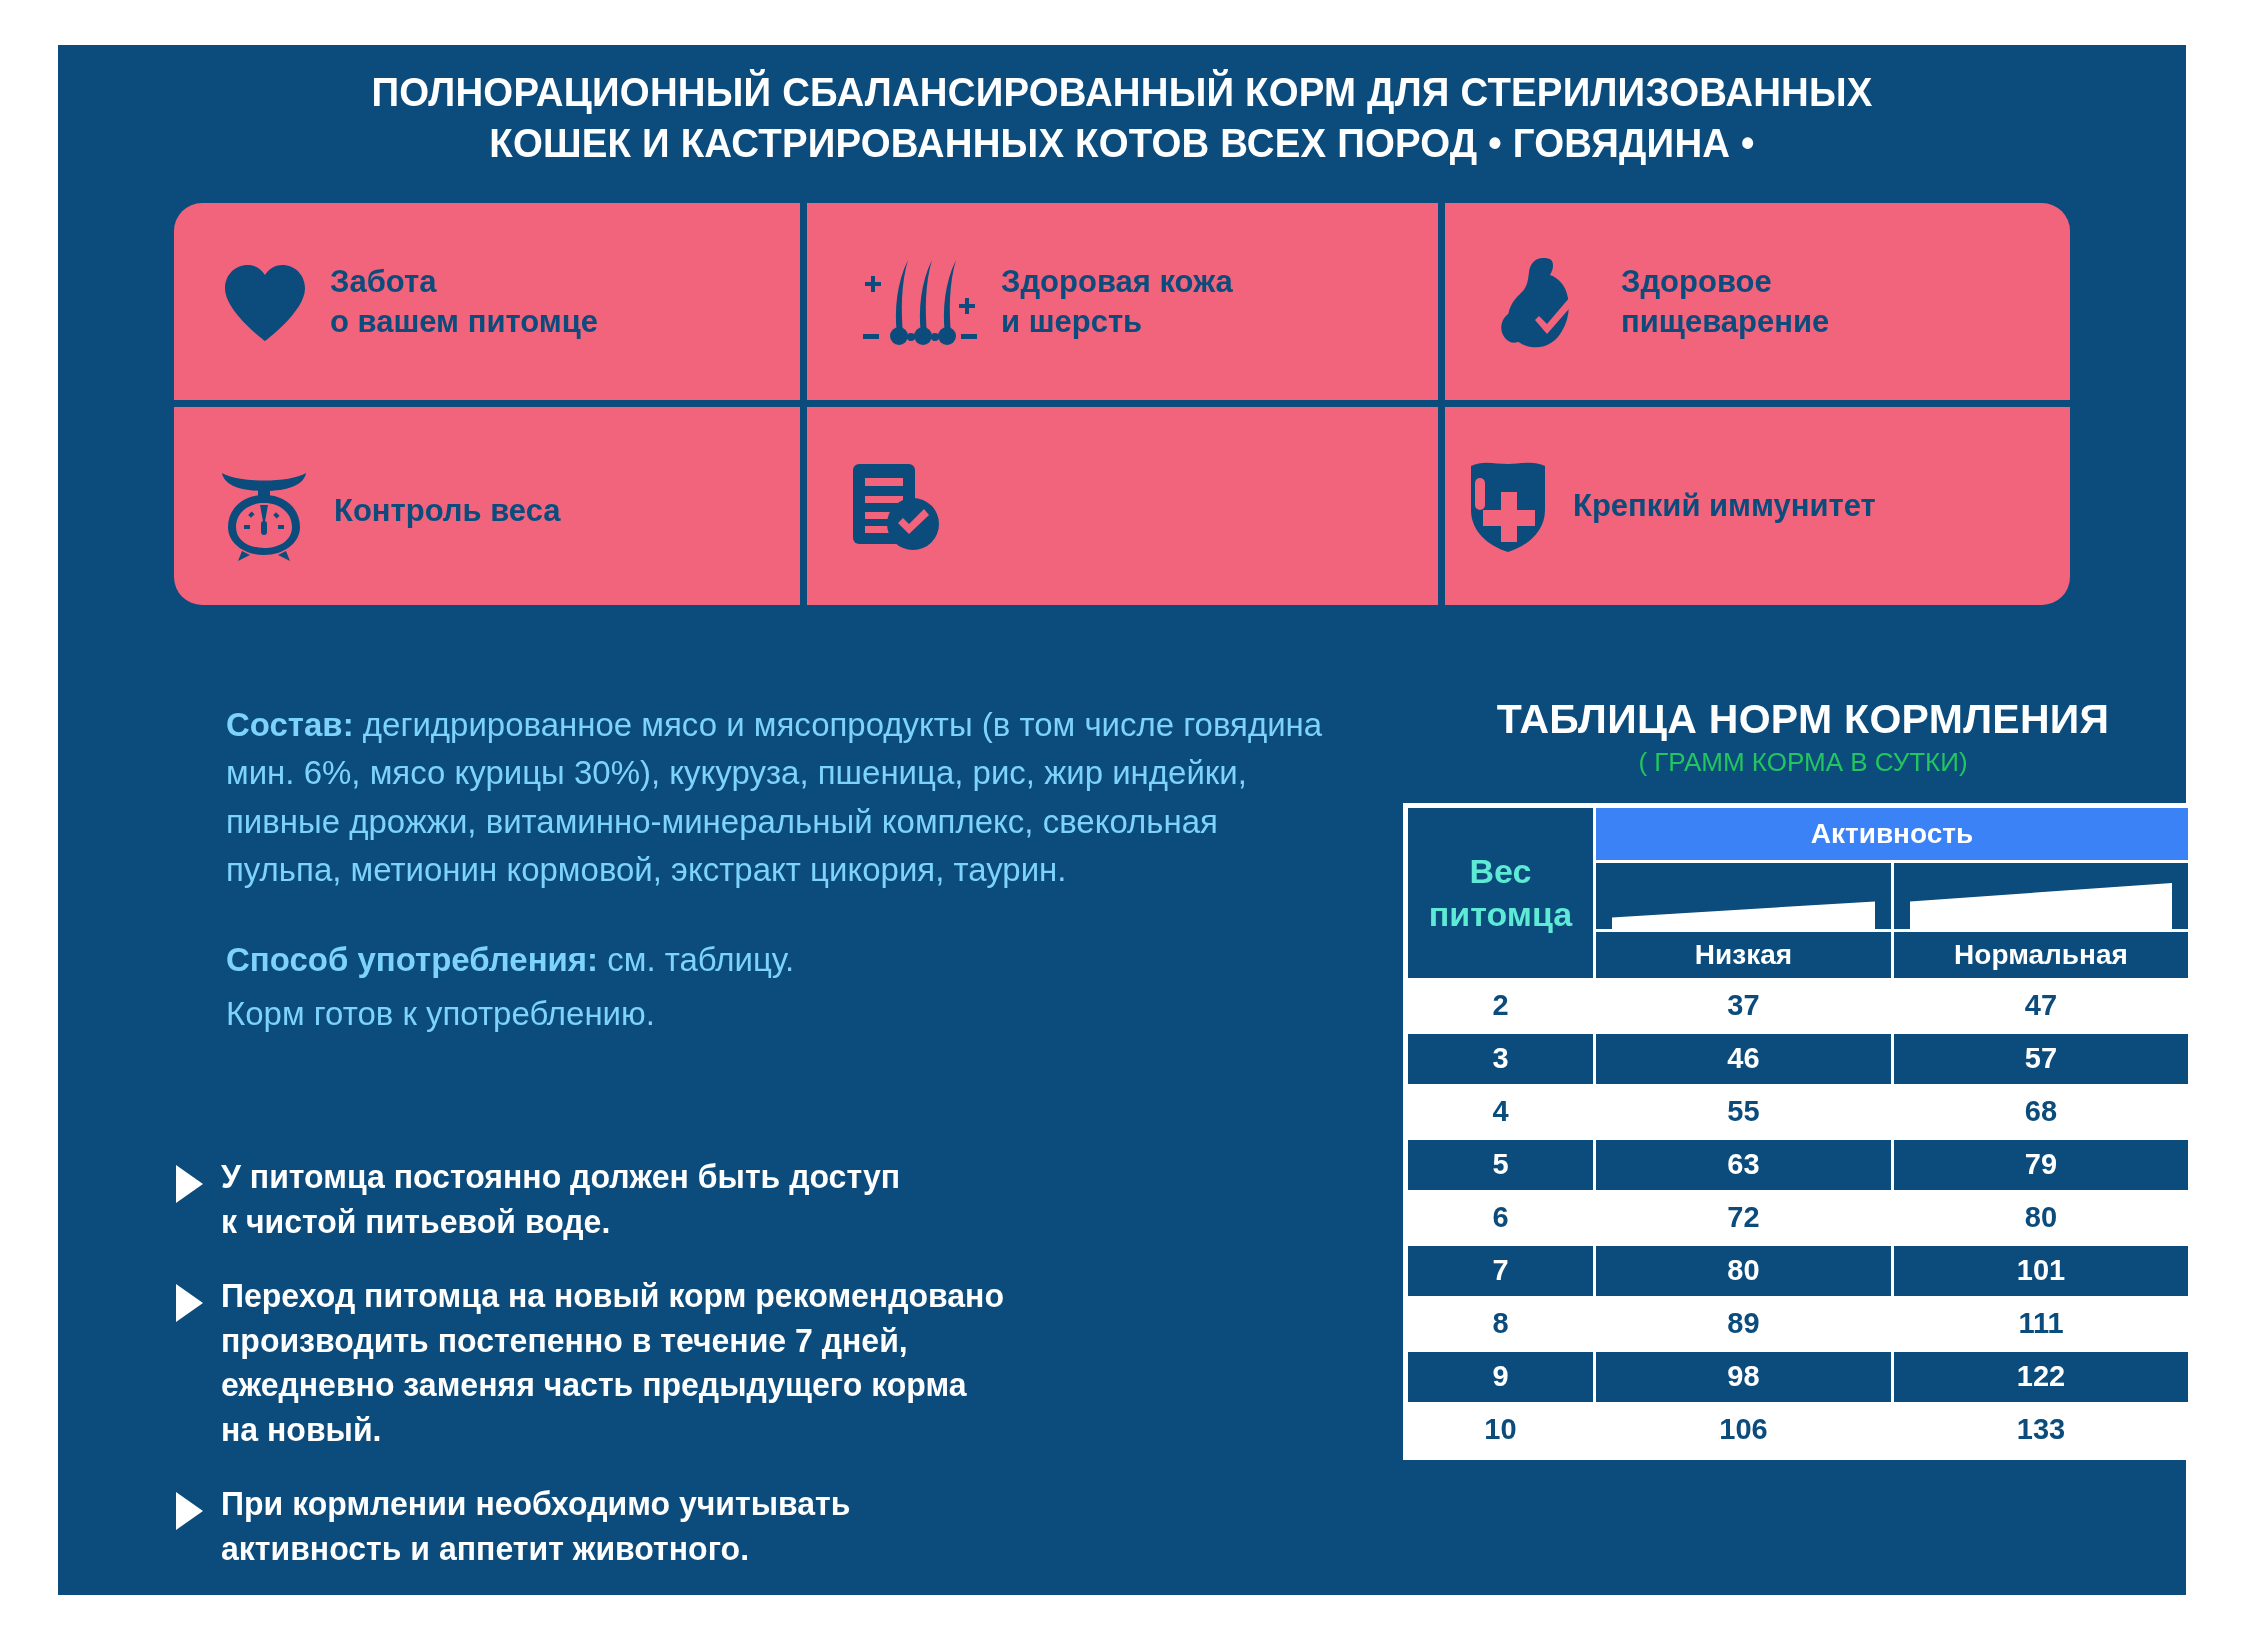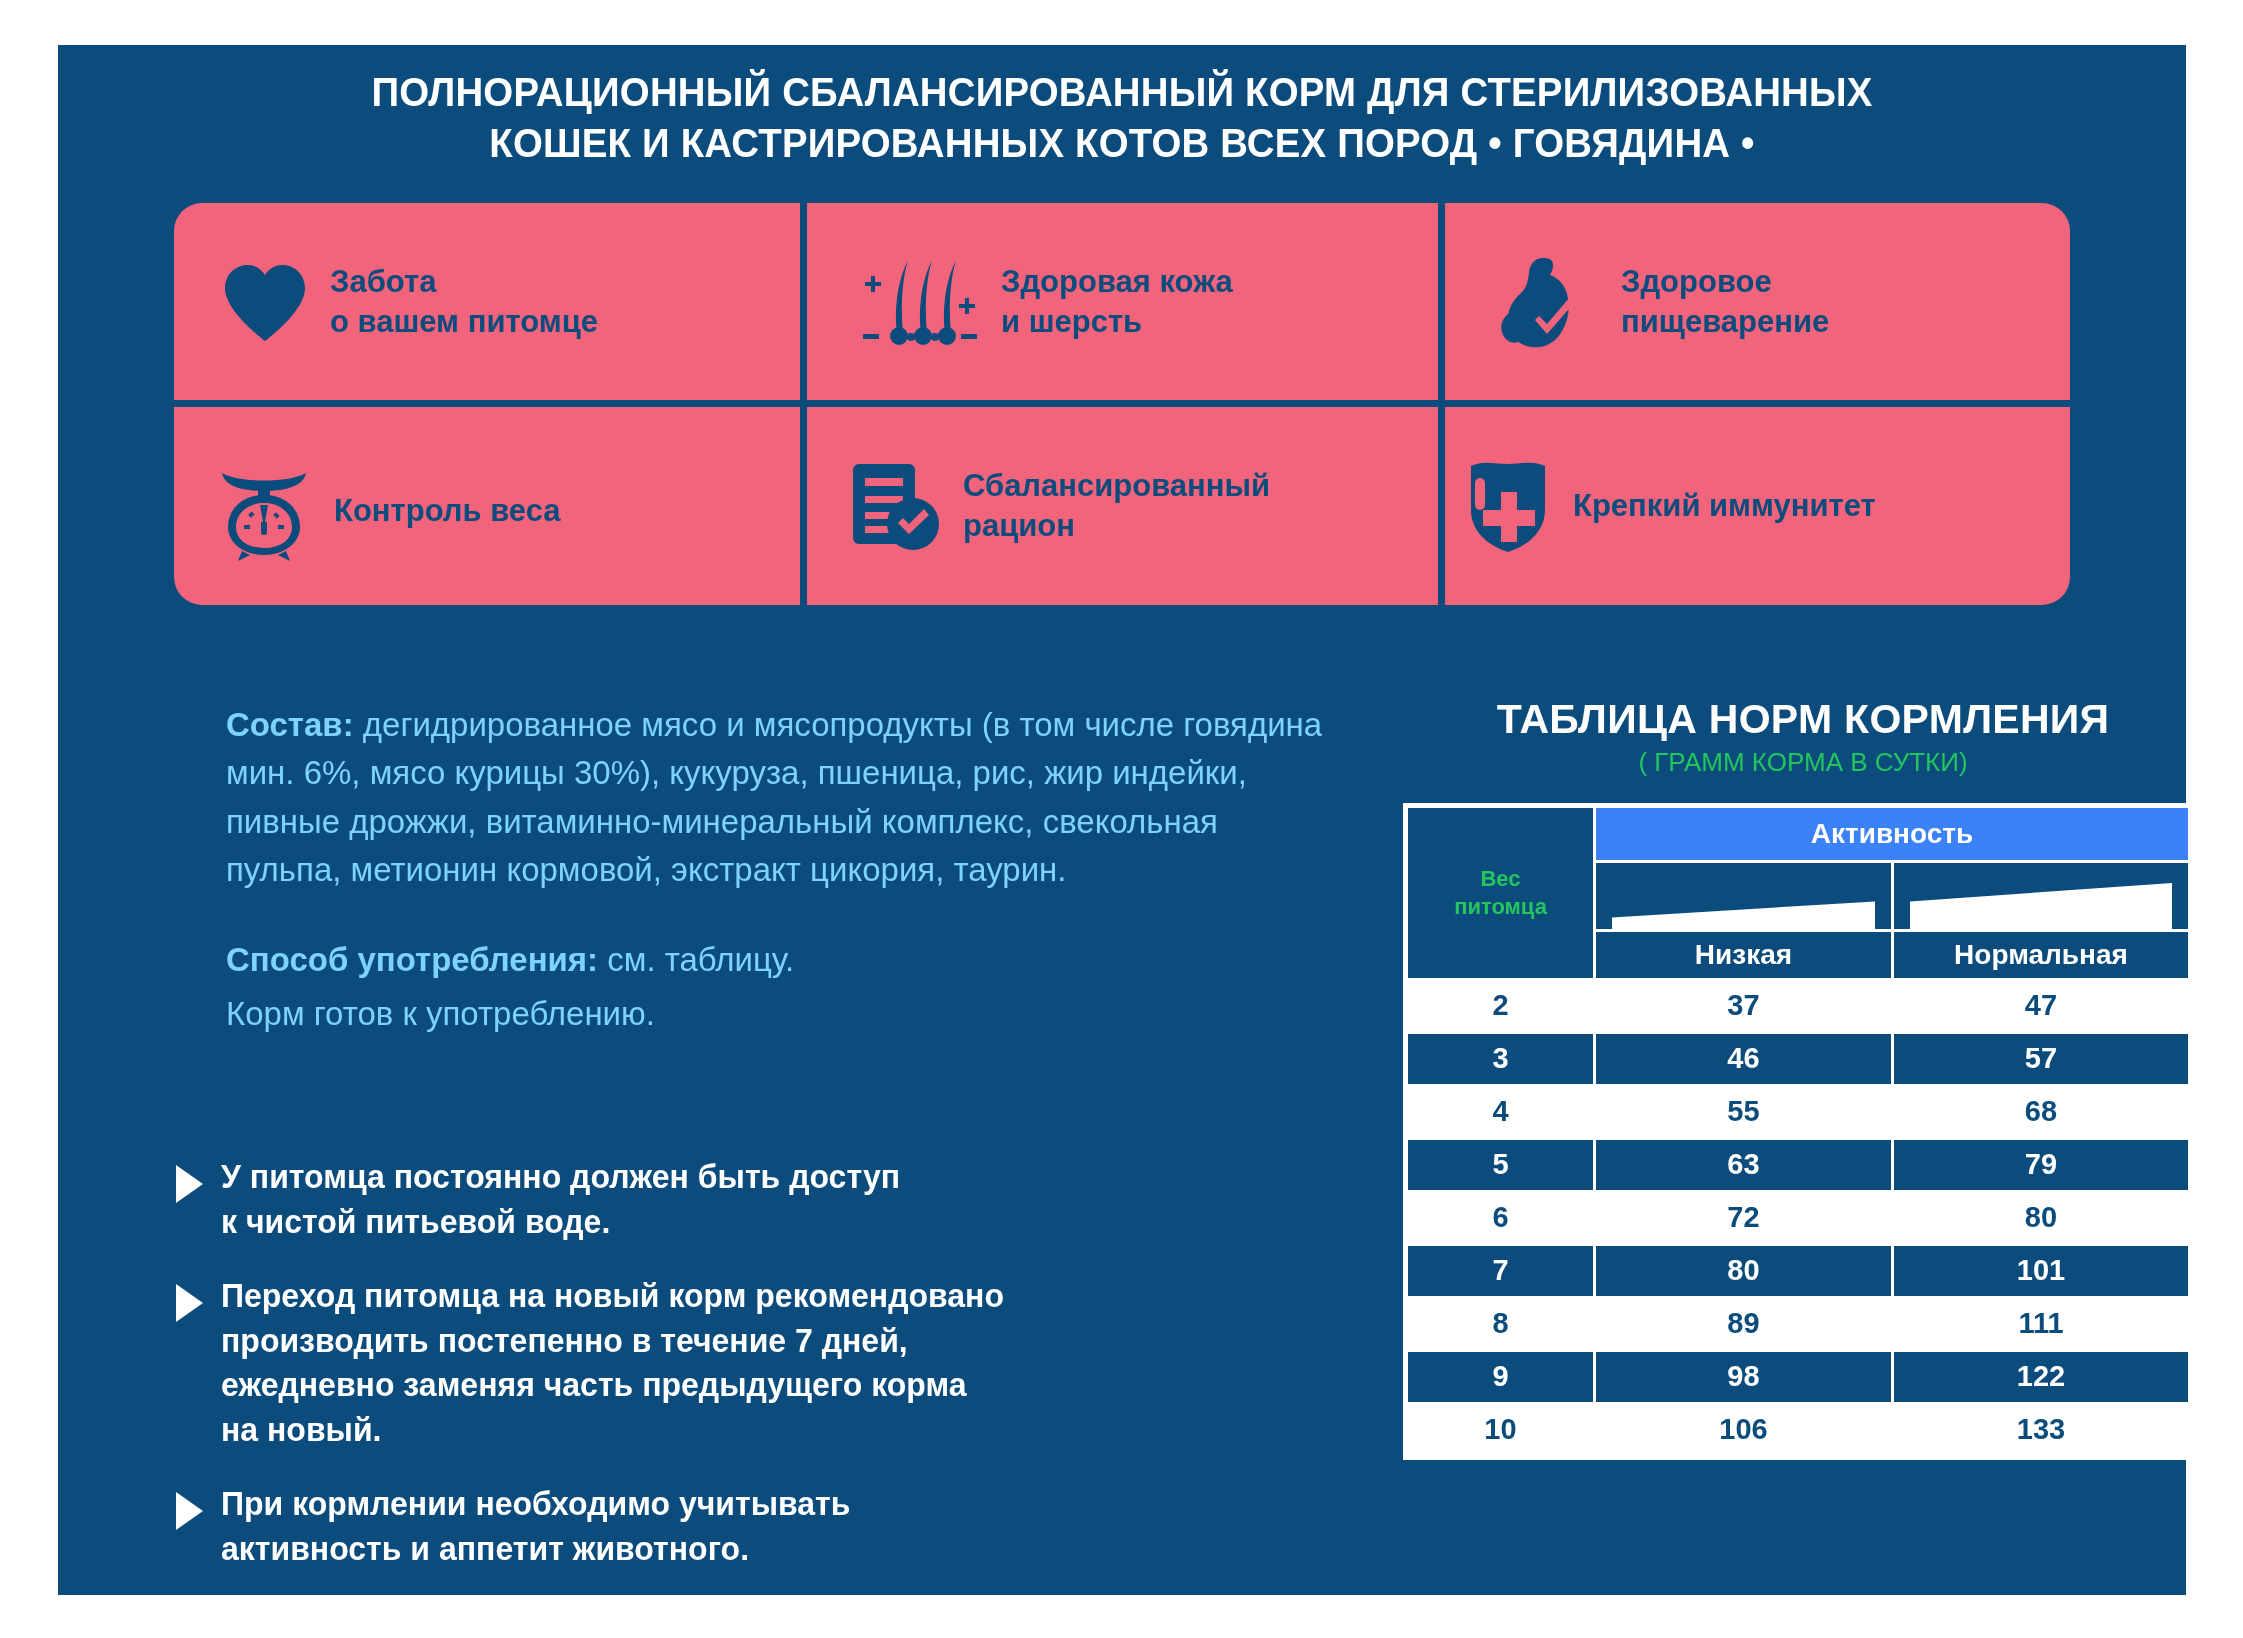--- a/index.html
+++ b/index.html
@@ -130,22 +130,22 @@
     width:790px;
     table-layout:fixed;
   }
   #ftable td,#ftable th{
     border:3px solid #ffffff;
     text-align:center;
     font-weight:bold;
     padding:0;
   }
   .hcellA{
-    background:#0B4C7D;color:#22c55e;
-    font-size:22px;line-height:1.25;
+    background:#0B4C7D;color:#5eead4;
+    font-size:34px;line-height:1.25;
     height:164px;vertical-align:middle;
   }
   .hcellB{
     background:#0B4C7D;color:#ffffff;
     font-size:28px;
     height:46px;vertical-align:middle;
   }
   .actTop{
     background:#3b82f6;color:#ffffff;
     font-size:28px;height:52px;vertical-align:middle;
@@ -263,24 +263,20 @@
             <rect x="16" y="18" width="38" height="8"></rect>
             <rect x="16" y="36" width="38" height="7"></rect>
             <rect x="16" y="52" width="28" height="7"></rect>
             <rect x="16" y="66" width="24" height="7"></rect>
           </g>
           <circle cx="64" cy="64" r="26"></circle>
           <path fill="#F2647C" d="M60 74 L49 63 L54 58 L60 64 L75 49 L80 55z"></path>
         </g>
           </svg>
       </div>
-      <div class="tx">
-        <span>Сбалансированный</span>
-        <span>рацион</span>
-      </div>
     </div>
 
     <div class="bcell" style="left:1271px;top:204px;width:625px;height:198px;padding-left:20px;">
       <div class="ic">
         <svg width="86" height="96" viewBox="0 0 86 96">
             <g fill="#0B4C7D">
           <path d="M6 8 C18 2 30 6 43 6 C56 6 68 2 80 8 L80 52 C80 74 62 88 43 94 C24 88 6 74 6 52z"></path>
           <g fill="#F2647C">
             <rect x="10" y="20" width="10" height="32" rx="5"></rect>
             <rect x="36" y="34" width="16" height="50"></rect>

